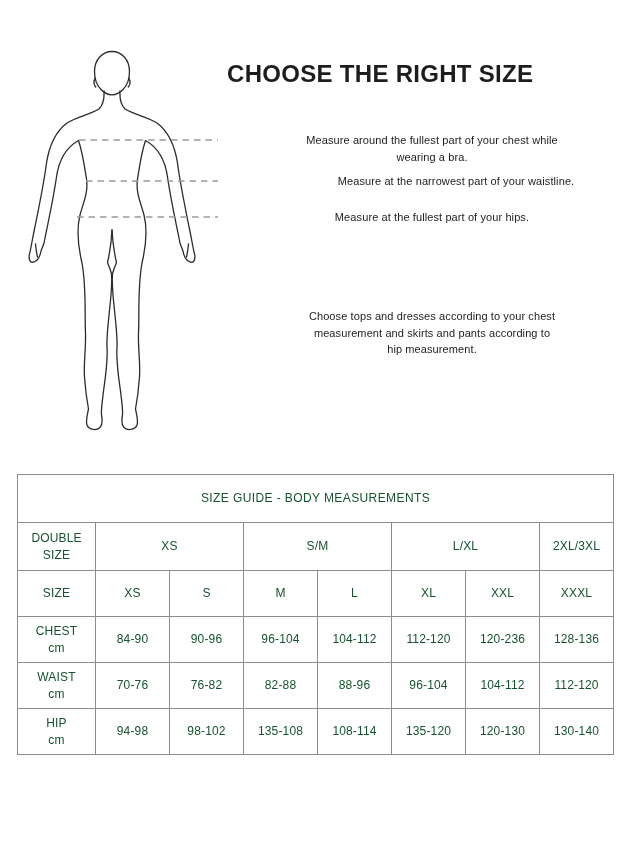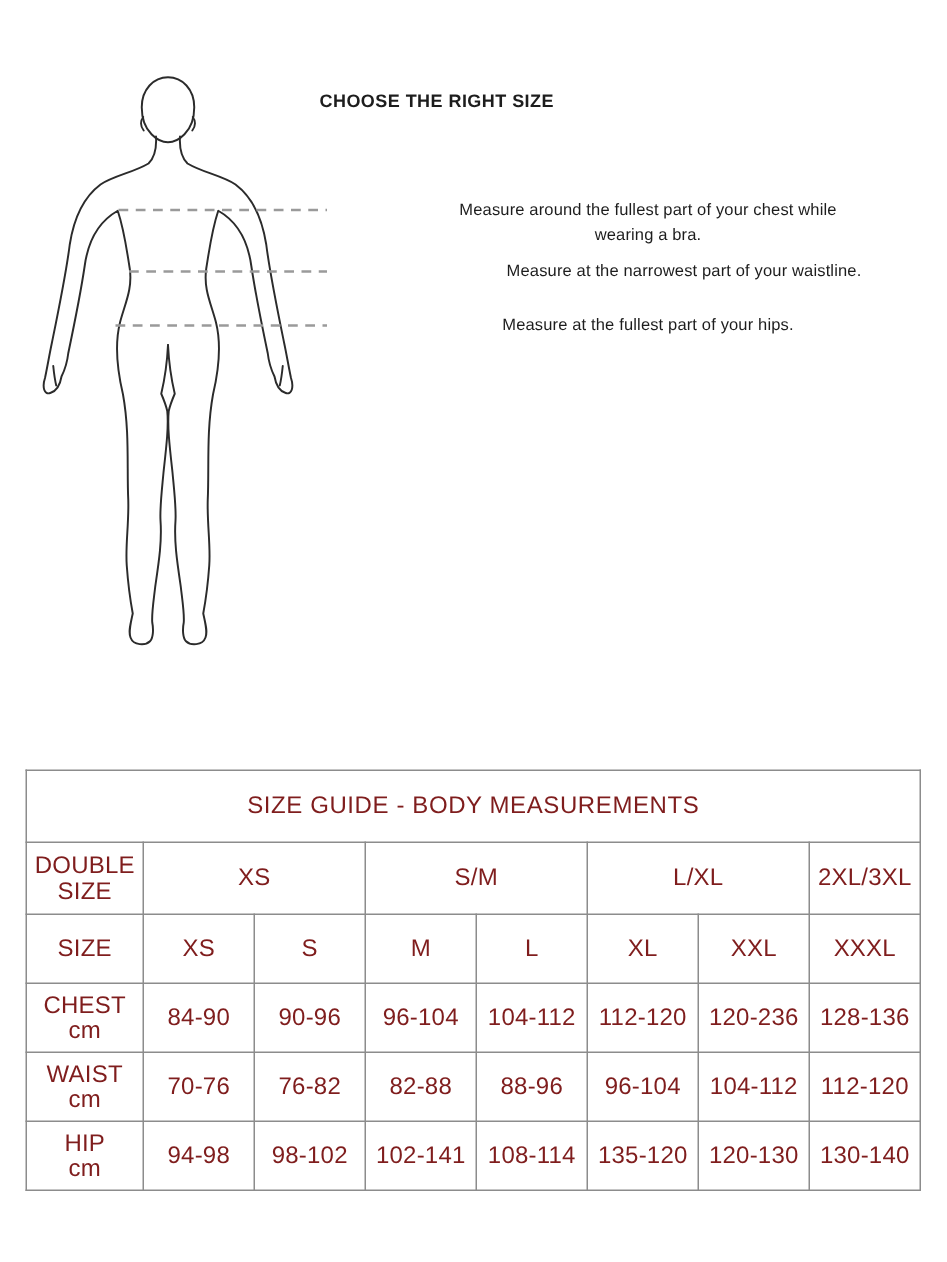--- a/index.html
+++ b/index.html
@@ -16,22 +16,22 @@
   
   .figure-wrap {
     position: absolute;
     left: 0; top: 0;
     width: 224px; height: 460px;
   }
 
   
   .heading {
     position: absolute;
-    left: 213px; top: 60px;
-    font-size: 12px;
+    left: 227px; top: 60px;
+    font-size: 24px;
     font-weight: 700;
     letter-spacing: 0.3px;
     white-space: nowrap;
   }
   .instr, .note {
     position: absolute;
     left: 236px;
     width: 392px;
     font-size: 11px;
     line-height: 16.5px;
@@ -40,27 +40,27 @@
     text-align: center;
   }
   .instr-1 { top: 132px; }
   .instr-2 { top: 173px; margin-left: 24px; }
   .instr-3 { top: 209px; }
   .note    { top: 308px; }
 
   
   .size-table {
     position: absolute;
-    left: 17px; top: 513px;
+    left: 17px; top: 474px;
     width: 597px;
     border-collapse: collapse;
     table-layout: fixed;
-    font-size: 16px;
+    font-size: 12px;
     letter-spacing: 0.15px;
-    color: #7f1d1d;
+    color: #14532d;
   }
   .size-table td {
     border: 1px solid #8c8c8c;
     text-align: center;
     vertical-align: middle;
     white-space: pre-line;
     line-height: 17px;
     padding: 0;
   }
   .size-table tr.row-title  { height: 48px; }
@@ -127,20 +127,23 @@
         <line x1="77" y1="217" x2="218" y2="217"></line>
       </g>
     </svg>
   </div>
 
   <div class="heading">CHOOSE THE RIGHT SIZE</div>
   <div class="instr instr-1">Measure around the fullest part of your chest while
 wearing a bra.</div>
   <div class="instr instr-2">Measure at the narrowest part of your waistline.</div>
   <div class="instr instr-3">Measure at the fullest part of your hips.</div>
+  <div class="note">Choose tops and dresses according to your chest
+measurement and skirts and pants according to
+hip measurement.</div>
 
   <table class="size-table">
     <colgroup>
       <col style="width:78px">
       <col style="width:74px">
         <col style="width:74px">
         <col style="width:74px">
         <col style="width:74px">
       <col style="width:74px">
         <col style="width:74px">
@@ -188,21 +191,21 @@
         <td>88-96</td>
         <td>96-104</td>
         <td>104-112</td>
         <td>112-120</td>
       </tr>
       <tr class="row-data">
         <td>HIP
 cm</td>
         <td>94-98</td>
         <td>98-102</td>
-        <td>102-141</td>
+        <td>135-108</td>
         <td>108-114</td>
         <td>135-120</td>
         <td>120-130</td>
         <td>130-140</td>
       </tr>
     </tbody>
   </table>
 
 </div>
 

